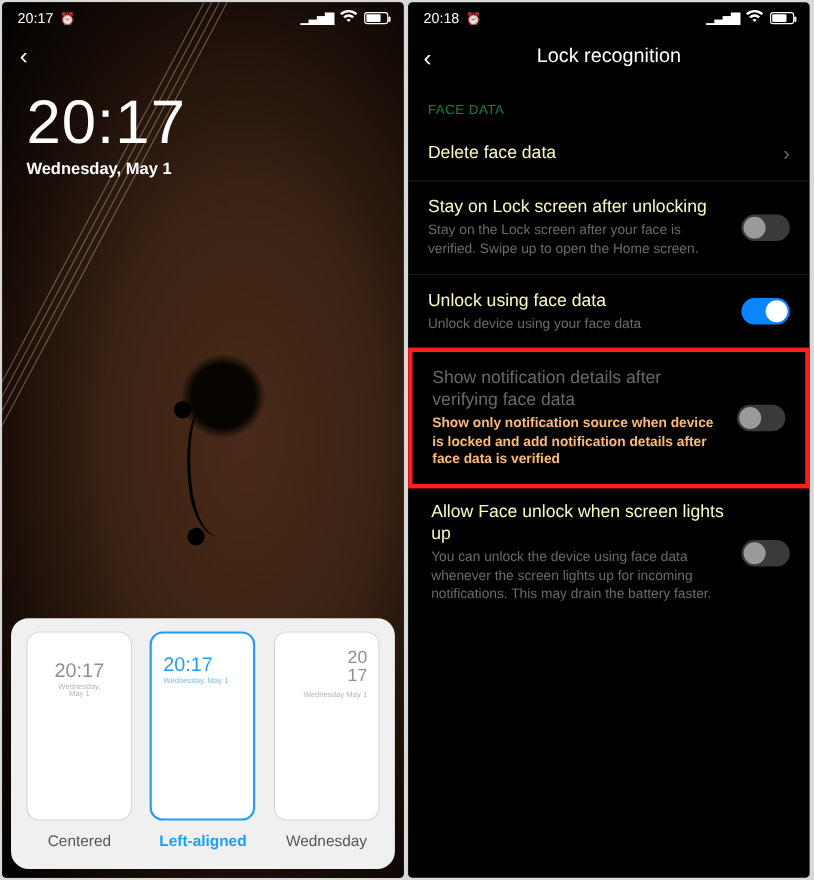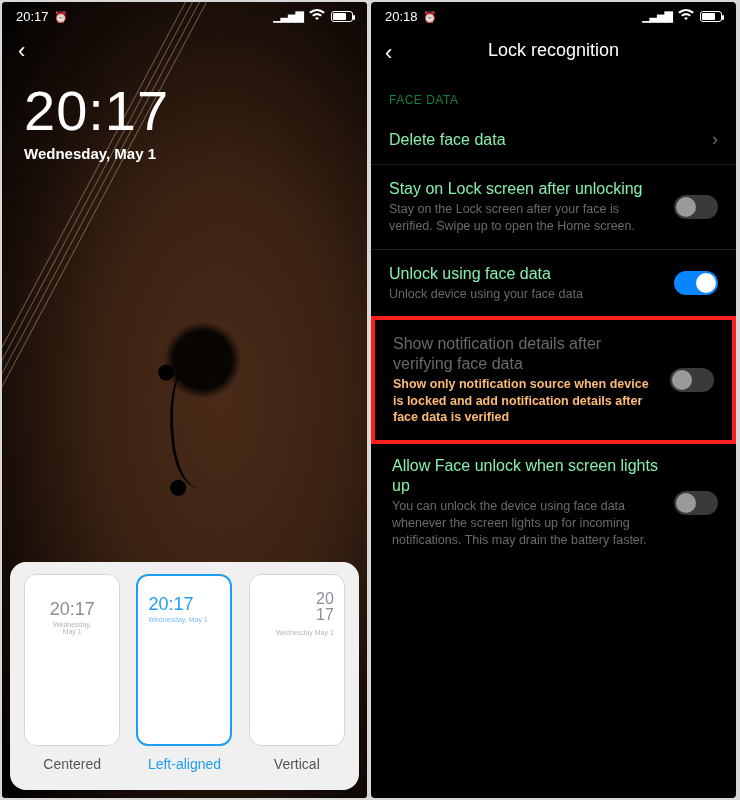--- a/index.html
+++ b/index.html
@@ -101,21 +101,21 @@
     display: flex; flex-direction: column; align-items: center;
   }
   .thumb {
     width: 96px; height: 172px; background: #fff;
     border: 1px solid #d6d6d6; border-radius: 12px; position: relative;
   }
   .option.selected .thumb { border: 2px solid #1e9df7; }
   .option .label {
     margin-top: 10px; font-size: 14px; color: #555; font-weight: 400;
   }
-  .option.selected .label { color: #1e9df7; font-weight: 400; }
+  .option.selected .label { color: #1e9df7; font-weight: 700; }
   .thumb .t-time { position: absolute; font-weight: 300; color: #8e8e99; }
   .thumb .t-date { position: absolute; font-size: 7px; color: #b5b5bd; }
   
   .thumb.centered .t-time { left: 50%; top: 24px; transform: translateX(-50%); font-size: 18px; }
   .thumb.centered .t-date { left: 50%; top: 46px; transform: translateX(-50%); }
   
   .thumb.leftaln .t-time { left: 10px; top: 18px; font-size: 18px; color: #1e9df7; }
   .thumb.leftaln .t-date { left: 10px; top: 40px; color: #7bbef3; }
   
   .thumb.vertical .t-time {
@@ -141,21 +141,21 @@
   }
 
   .row {
     padding: 14px 18px;
     border-bottom: 1px solid #1c1c1c;
     display: flex; align-items: center; justify-content: space-between;
     gap: 16px;
   }
   .row:last-child { border-bottom: none; padding-left: 21px; }
   .row .txt { flex: 1; }
-  .row .title { font-size: 16px; color: #86efac; line-height: 1.25; }
+  .row .title { font-size: 16px; color: #fef9c3; line-height: 1.25; }
   .row .sub { font-size: 12.5px; color: #6a6a6a; margin-top: 2px; line-height: 1.35; }
   .row.dim .title { color: #6a6a6a; }
   .row.dim .sub { color: #fdba74; font-weight: bold; }
   .chev { color: #6a6a6a; font-size: 18px; }
 
   .toggle {
     width: 44px; height: 24px; border-radius: 12px; position: relative; flex: 0 0 auto;
     background: #3a3a3a;
   }
   .toggle .knob {
@@ -229,21 +229,21 @@
         </div>
 
         <div class="option">
           <div class="thumb vertical">
             <div class="t-time">
               <span>20</span><br>
               <span>17</span>
             </div>
             <div class="t-date">Wednesday May 1</div>
           </div>
-          <div class="label">Vertical</div>
+          <div class="label">Wednesday</div>
         </div>
       </div>
     </div>
   </div>
 </div>
 
 <div class="phone right">
 
   <div class="status-bar">
     <div class="status-left">

